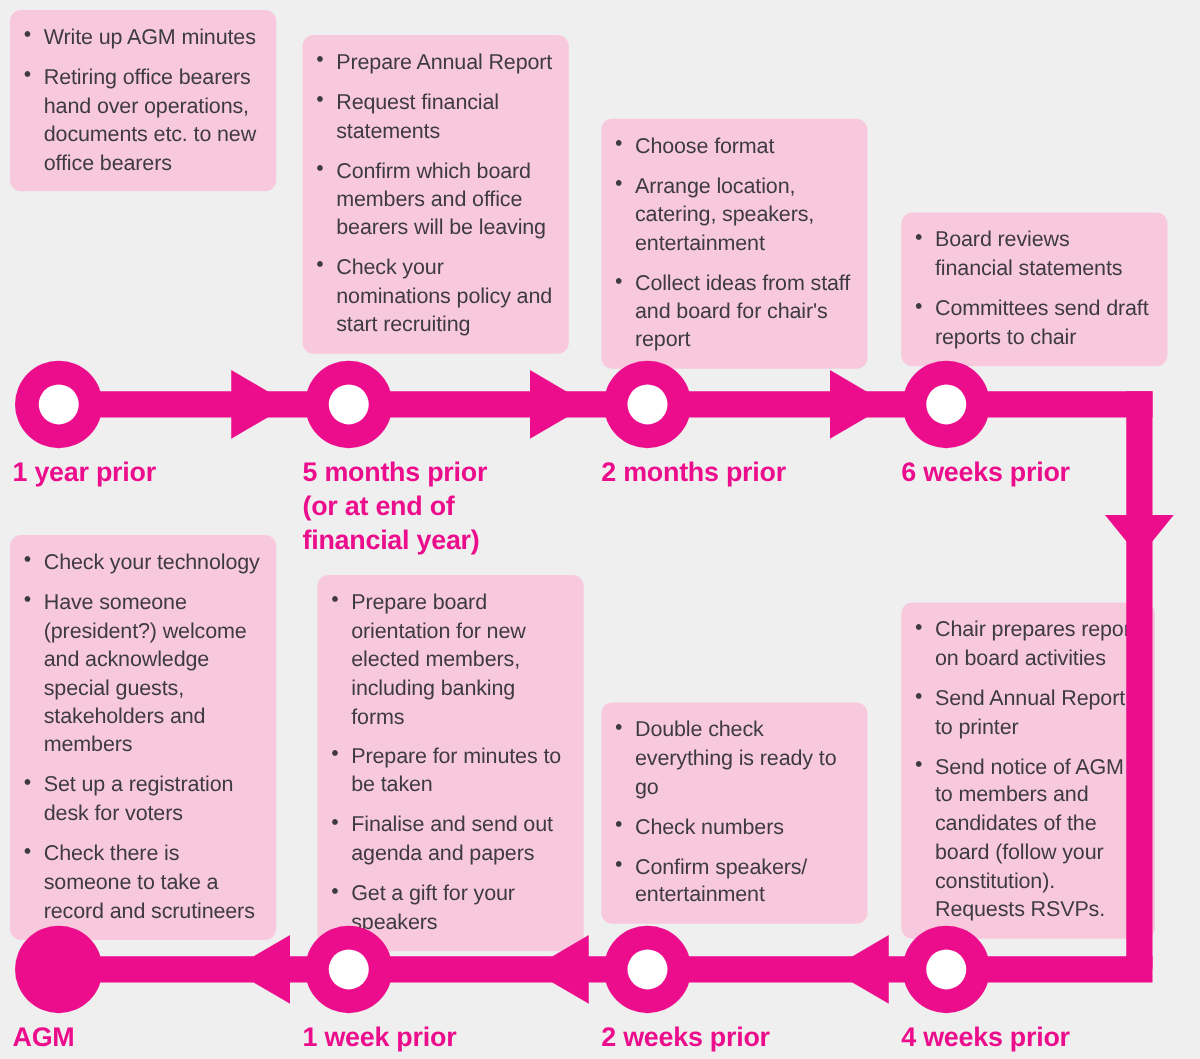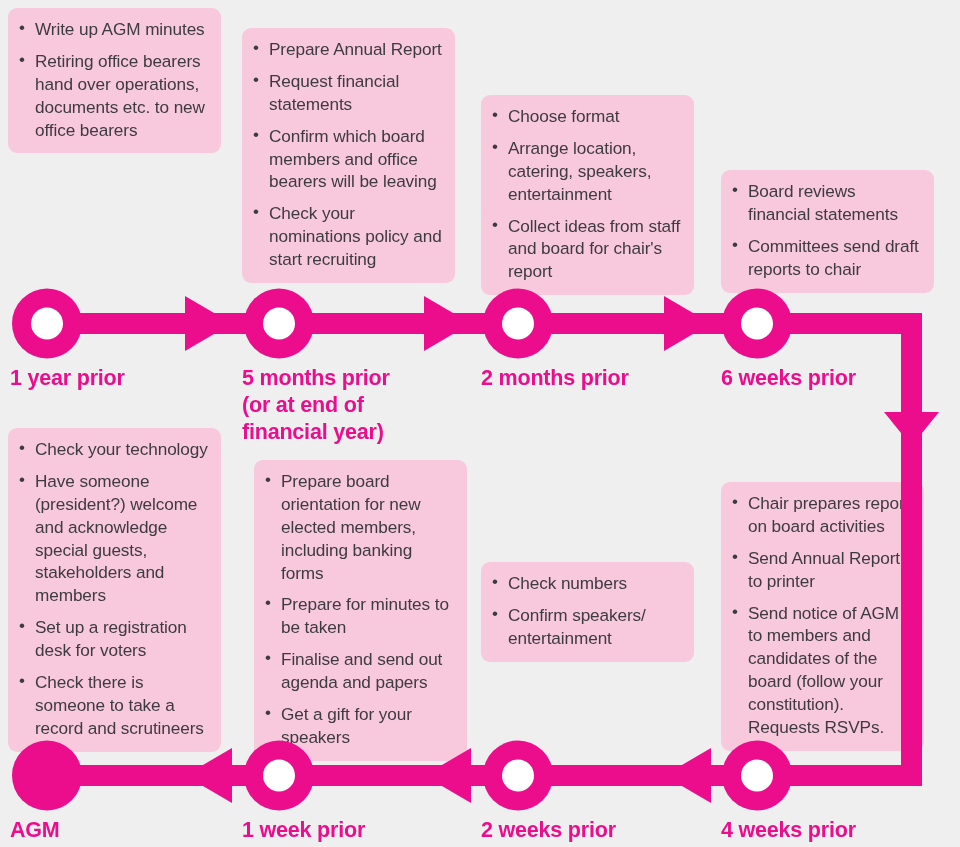--- a/index.html
+++ b/index.html
@@ -110,20 +110,21 @@
     <ul>
       <li>Prepare board orientation for new elected members, including banking forms</li>
       <li>Prepare for minutes to be taken</li>
       <li>Finalise and send out agenda and papers</li>
       <li>Get a gift for your speakers</li>
     </ul>
   </div>
 
   <div class="card" style="left:481px; top:558px; width:213px;">
     <ul>
+      <li>Double check everything is ready to go</li>
       <li>Check numbers</li>
       <li>Confirm speakers/ entertainment</li>
     </ul>
   </div>
 
   <div class="card" style="left:721px; top:478px; width:203px;">
     <ul>
       <li>Chair prepares report on board activities</li>
       <li>Send Annual Report to printer</li>
       <li>Send notice of AGM to members and candidates of the board (follow your constitution). Requests RSVPs.</li>

